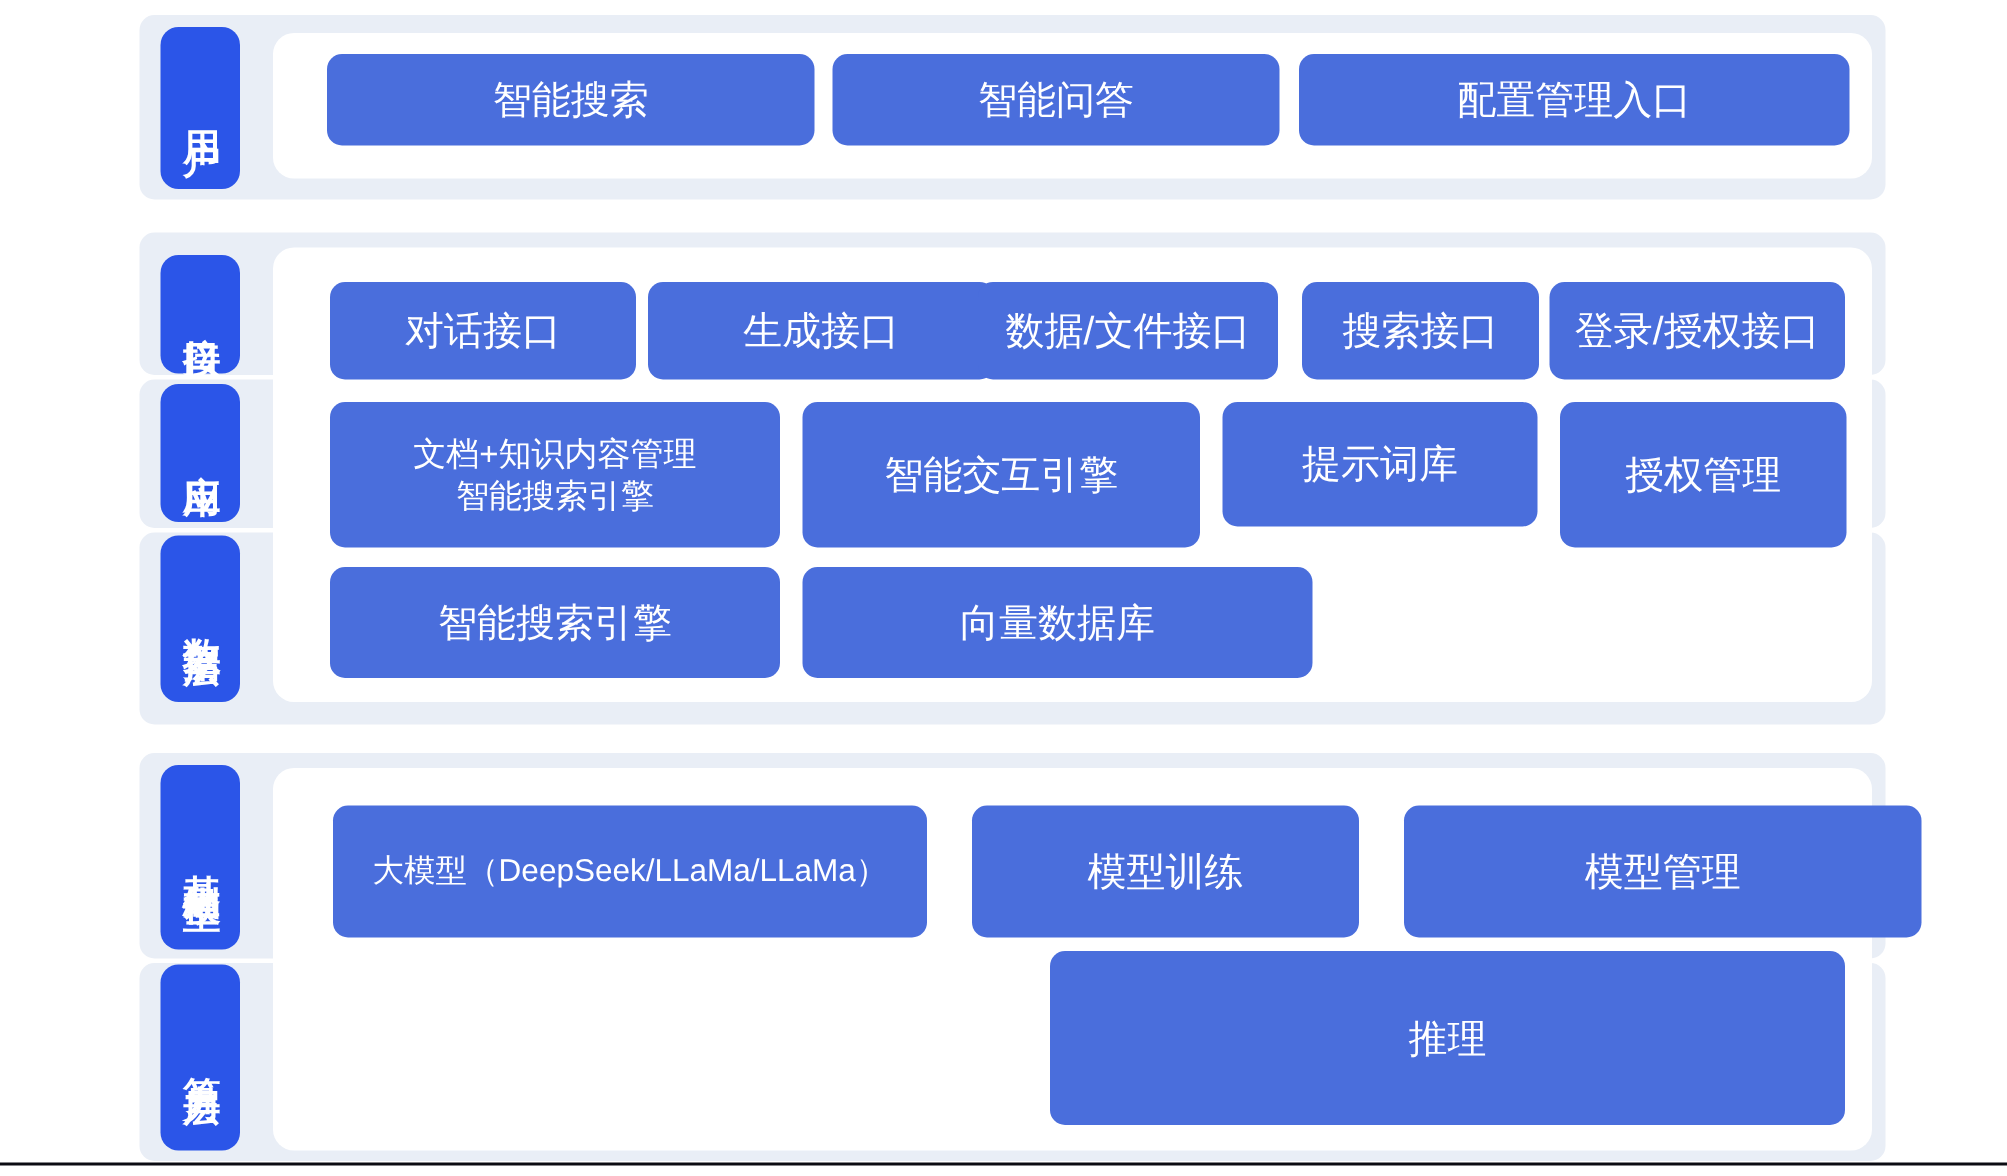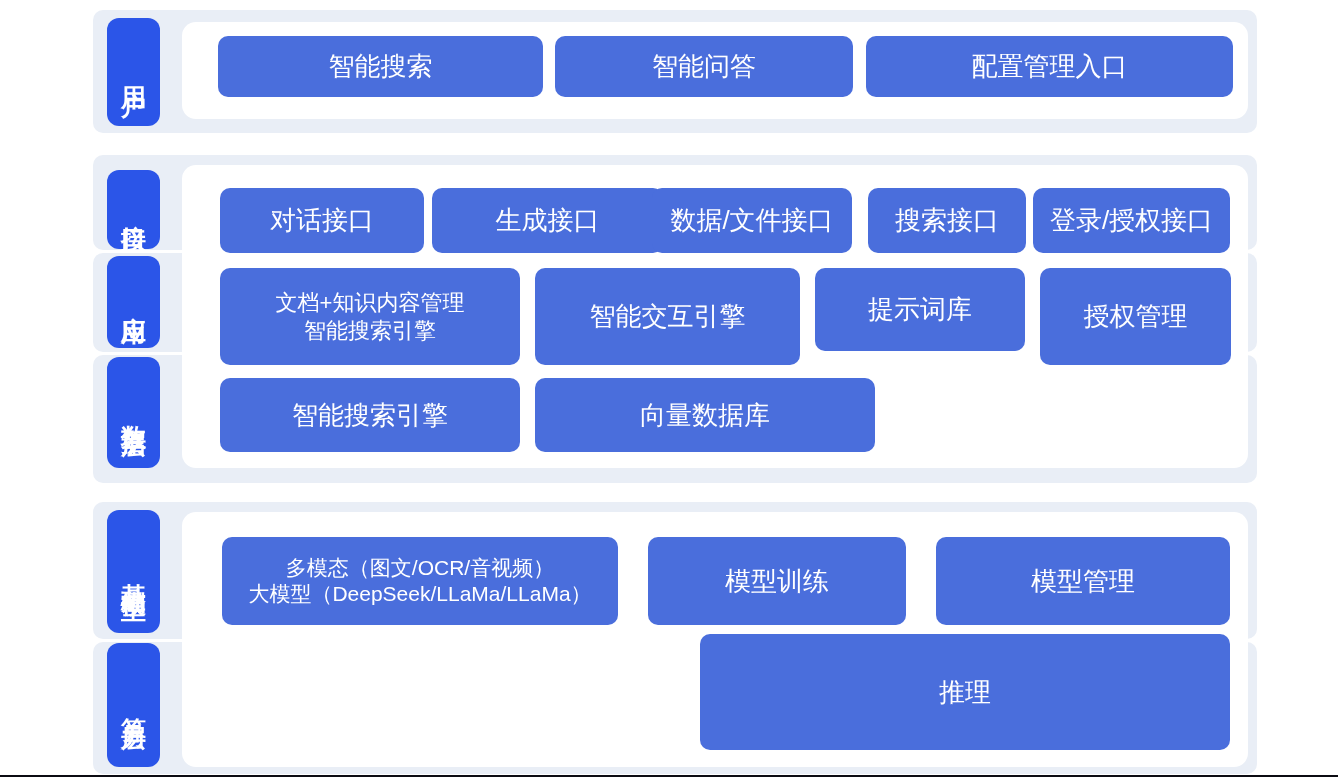--- a/index.html
+++ b/index.html
@@ -79,23 +79,22 @@
     <div>智能搜索引擎</div>
   </div>
   <div class="box" style="left:535px;top:268px;width:265px;height:97px">智能交互引擎</div>
   <div class="box" style="left:815px;top:268px;width:210px;height:83px">提示词库</div>
   <div class="box" style="left:1040px;top:268px;width:191px;height:97px">授权管理</div>
 
   <div class="box" style="left:220px;top:378px;width:300px;height:74px">智能搜索引擎</div>
   <div class="box" style="left:535px;top:378px;width:340px;height:74px">向量数据库</div>
 
   <div class="box multi small" style="left:222px;top:537px;width:396px;height:88px">
-    <div>多模态（图文/OCR/音视频）</div>
     <div>大模型（DeepSeek/LLaMa/LLaMa）</div>
   </div>
   <div class="box" style="left:648px;top:537px;width:258px;height:88px">模型训练</div>
-  <div class="box" style="left:936px;top:537px;width:294px;height:88px">模型管理</div>
+  <div class="box" style="left:936px;top:537px;width:345px;height:88px">模型管理</div>
 
   <div class="box" style="left:700px;top:634px;width:530px;height:116px">推理</div>
 
   <div class="rule"></div>
 
 </div>
 
 </body></html>

